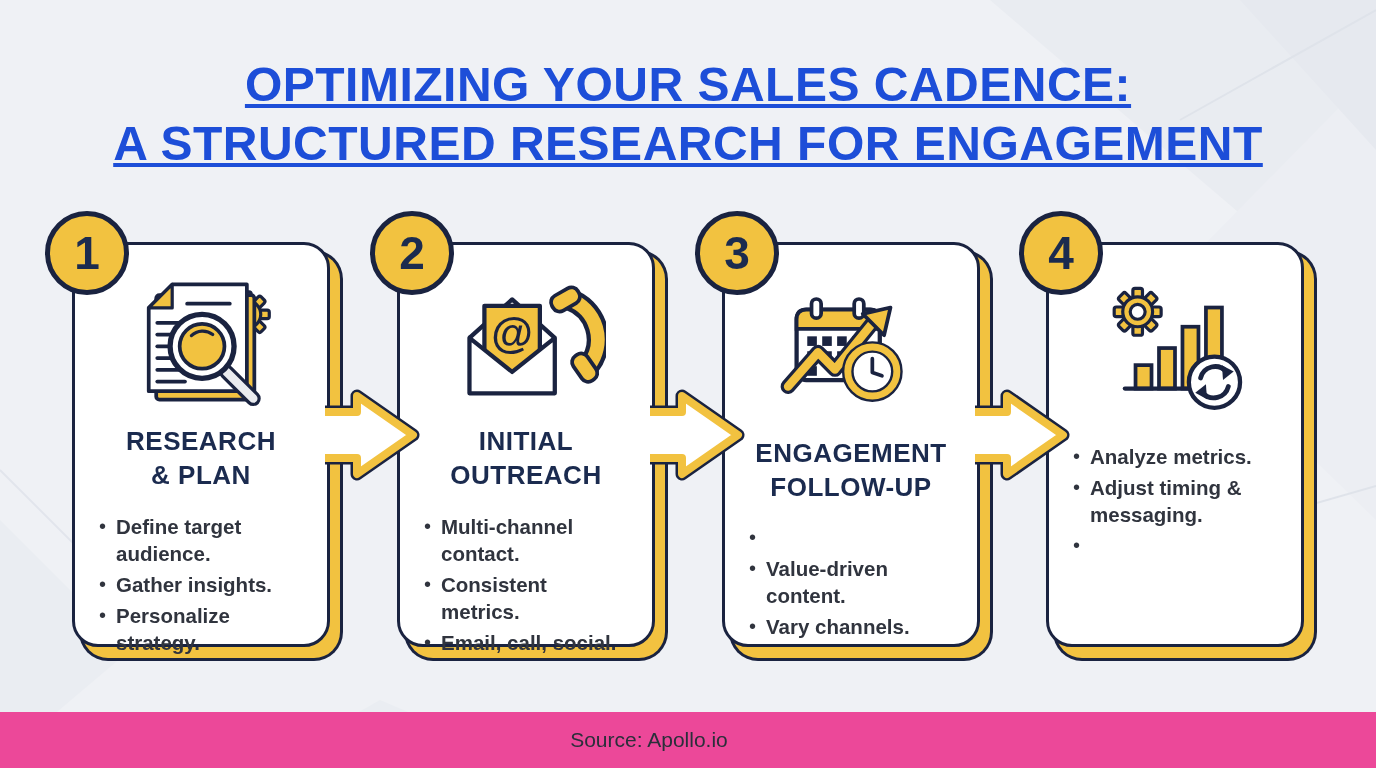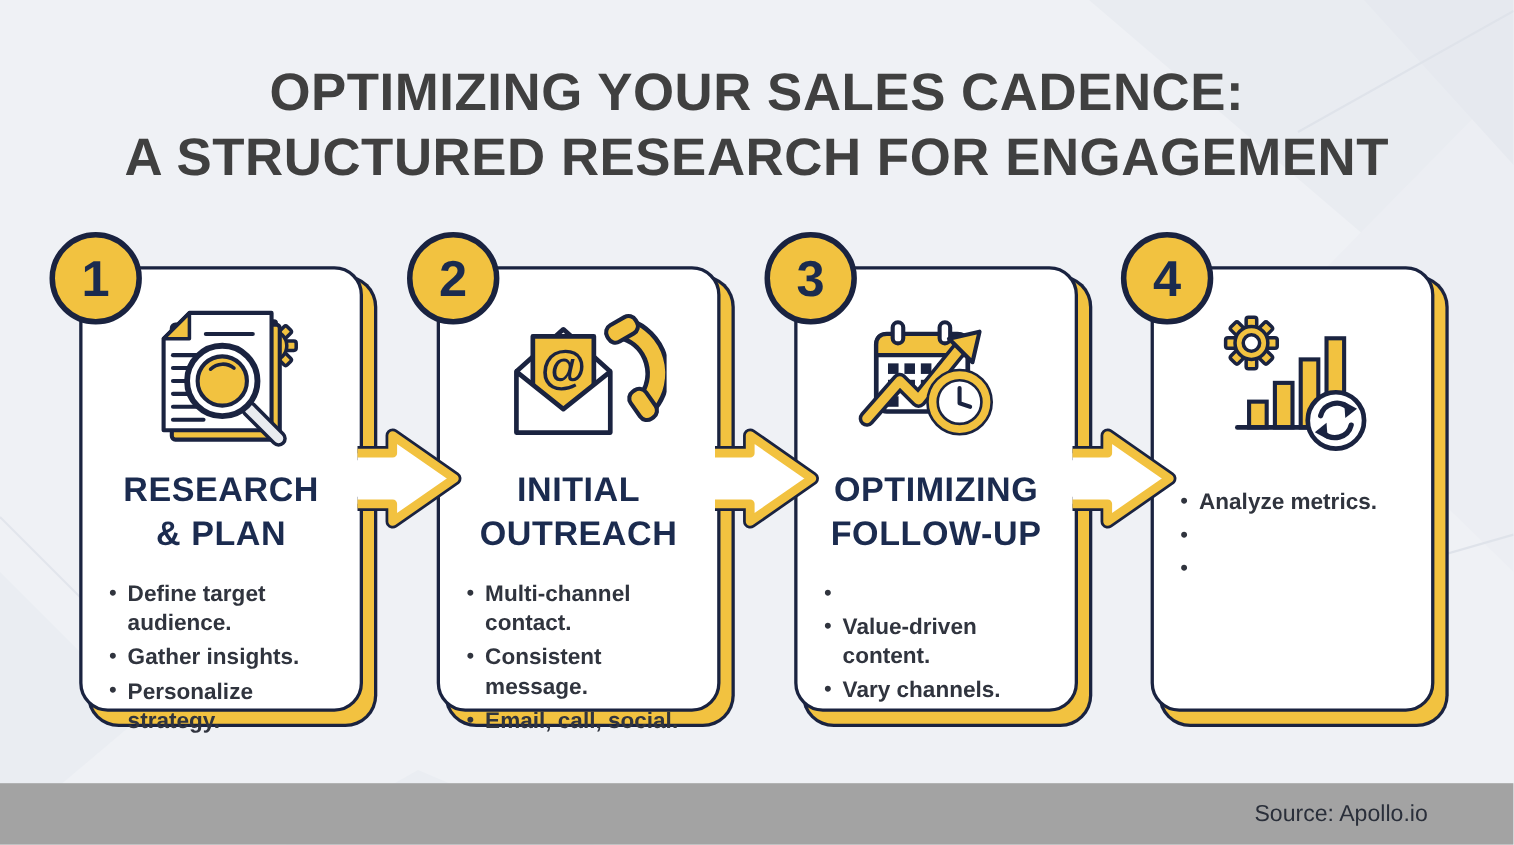--- a/index.html
+++ b/index.html
@@ -13,21 +13,21 @@
   
   .bg-decor { position: absolute; inset: 0; z-index: 0; }
 
   
   .title-block {
     position: absolute; top: 56px; left: 0; width: 100%;
     text-align: center; z-index: 1;
   }
   .title-line {
     font-size: 48px; font-weight: 700; letter-spacing: 0.5px;
-    line-height: 1.22; color: #404040;
+    line-height: 1.22; color: #1d4ed8; text-decoration: underline;
   }
 
   
   .card {
     position: absolute; top: 242px; width: 258px; height: 405px;
     background: #FFFFFF;
     border: 3px solid #1A2340;
     border-radius: 26px;
     box-shadow: 10px 11px 0 0 #F2C240, 10px 11px 0 3px #1A2340;
     z-index: 2;
@@ -51,21 +51,21 @@
   }
 
   .icon-wrap {
     height: 152px; width: 170px;
     display: flex; align-items: center; justify-content: center;
     margin-top: 4px;
   }
 
   .card-title {
     margin-top: 14px;
-    font-size: 31px; font-weight: 700; letter-spacing: 0.5px;
+    font-size: 26px; font-weight: 700; letter-spacing: 0.5px;
     line-height: 1.3; color: #1B2B4F;
     text-align: center; white-space: pre-line;
   }
 
   .bullets {
     list-style: none;
     margin-top: 20px;
     width: 100%;
   }
   .bullets li {
@@ -80,22 +80,22 @@
   .connector {
     position: absolute; top: 386px; width: 100px; height: 98px; z-index: 5;
   }
   .conn-1 { left: 321px; }
   .conn-2 { left: 646px; }
   .conn-3 { left: 971px; }
 
   
   .footer-band {
     position: absolute; bottom: 0; left: 0; width: 100%; height: 56px;
-    background: #a3a3a3; z-index: 1;
-    display: flex; align-items: center; justify-content: flex-end;
+    background: #ec4899; z-index: 1;
+    display: flex; align-items: center; justify-content: center;
     padding-right: 78px;
   }
   .footer-band span { font-size: 21px; color: #2A2F3A; }
 </style>
 </head>
 <body>
 
 <svg class="bg-decor" width="1376" height="768" viewBox="0 0 1376 768">
   <polygon points="1376,0 990,0 1376,330" fill="#E9ECF1"></polygon>
   <polygon points="1376,70 1150,300 1376,520" fill="#ECEEF3"></polygon>
@@ -197,21 +197,21 @@
   <h2 class="card-title">INITIAL
 OUTREACH</h2>
   <ul class="bullets">
     <li>
         <span class="dot">•</span>
         <span class="bt">Multi-channel
 contact.</span>
       </li>
     <li>
         <span class="dot">•</span>
-        <span class="bt">Consistent message.</span>
+        <span class="bt">Consistent metrics.</span>
       </li>
     <li>
         <span class="dot">•</span>
         <span class="bt">Email, call, social.</span>
       </li>
   </ul>
 </section>
 
 <section class="card card-3">
   <div class="badge">
@@ -239,21 +239,21 @@
 
       <polyline points="16,102 44,70 60,86 94,44" fill="none" stroke="#1A2340" stroke-width="14" stroke-linecap="round" stroke-linejoin="round"></polyline>
       <polyline points="16,102 44,70 60,86 94,44" fill="none" stroke="#F2C240" stroke-width="8" stroke-linecap="round" stroke-linejoin="round"></polyline>
       <polygon points="86,34 112,28 106,54" fill="#F2C240" stroke="#1A2340" stroke-width="3.5" stroke-linejoin="round"></polygon>
 
       <circle cx="95" cy="88" r="23" fill="#FFFFFF" stroke="#1A2340" stroke-width="11"></circle>
       <circle cx="95" cy="88" r="23" fill="none" stroke="#F2C240" stroke-width="6.5"></circle>
       <path d="M95,76 L95,89 L104,92" fill="none" stroke="#1A2340" stroke-width="3.5" stroke-linecap="round" stroke-linejoin="round"></path>
     </svg>
   </div>
-  <h2 class="card-title">OPTIMIZING
+  <h2 class="card-title">ENGAGEMENT
 FOLLOW-UP</h2>
   <ul class="bullets">
     <li>
         <span class="dot">•</span>
       </li>
     <li>
         <span class="dot">•</span>
         <span class="bt">Value-driven
 content.</span>
       </li>
@@ -297,20 +297,22 @@
       <polygon points="105,114 94,108 104,100" fill="#1A2340"></polygon>
     </svg>
   </div>
   <ul class="bullets">
     <li>
         <span class="dot">•</span>
         <span class="bt">Analyze metrics.</span>
       </li>
     <li>
         <span class="dot">•</span>
+        <span class="bt">Adjust timing &amp;
+messaging.</span>
       </li>
     <li>
         <span class="dot">•</span>
       </li>
   </ul>
 </section>
 
 <svg class="connector conn-1" viewBox="0 0 100 98">
   <path d="M4,26 H36 V10 L92,49 L36,88 V72 H4" fill="#FFFFFF" stroke="#1A2340" stroke-width="13" stroke-linejoin="round"></path>
   <path d="M4,26 H36 V10 L92,49 L36,88 V72 H4" fill="#FFFFFF" stroke="#F2C240" stroke-width="8" stroke-linejoin="round"></path>

